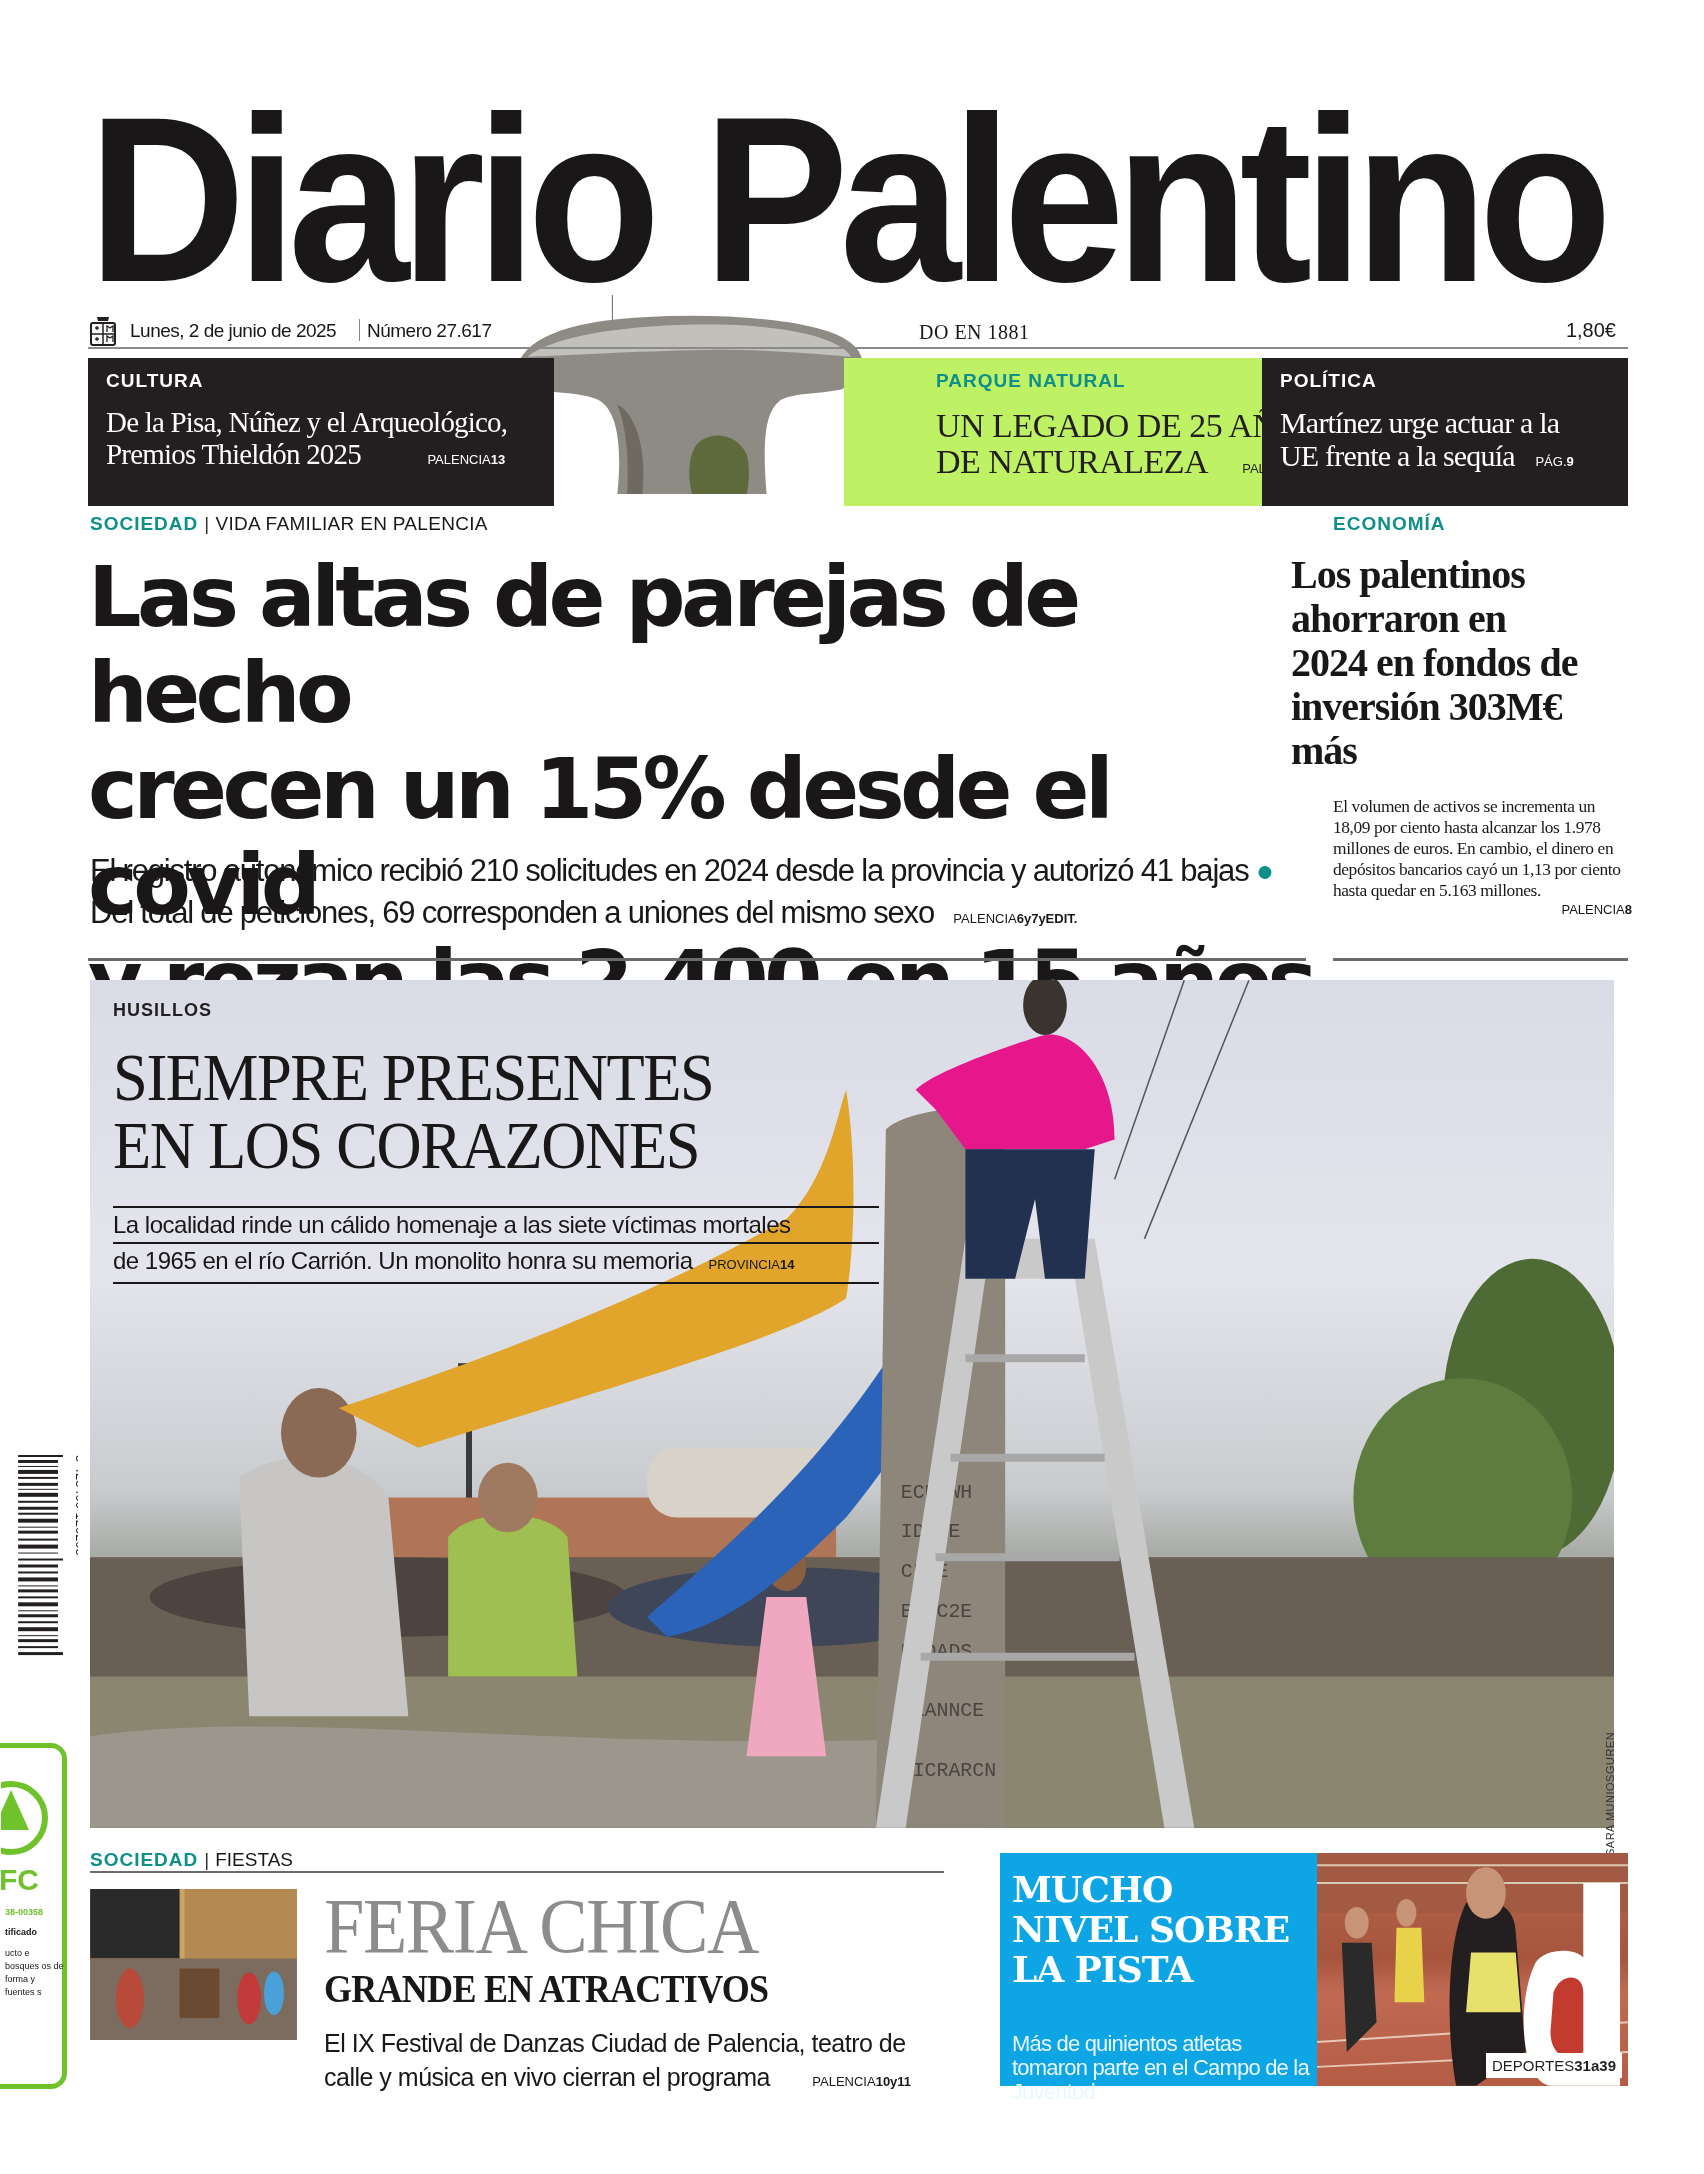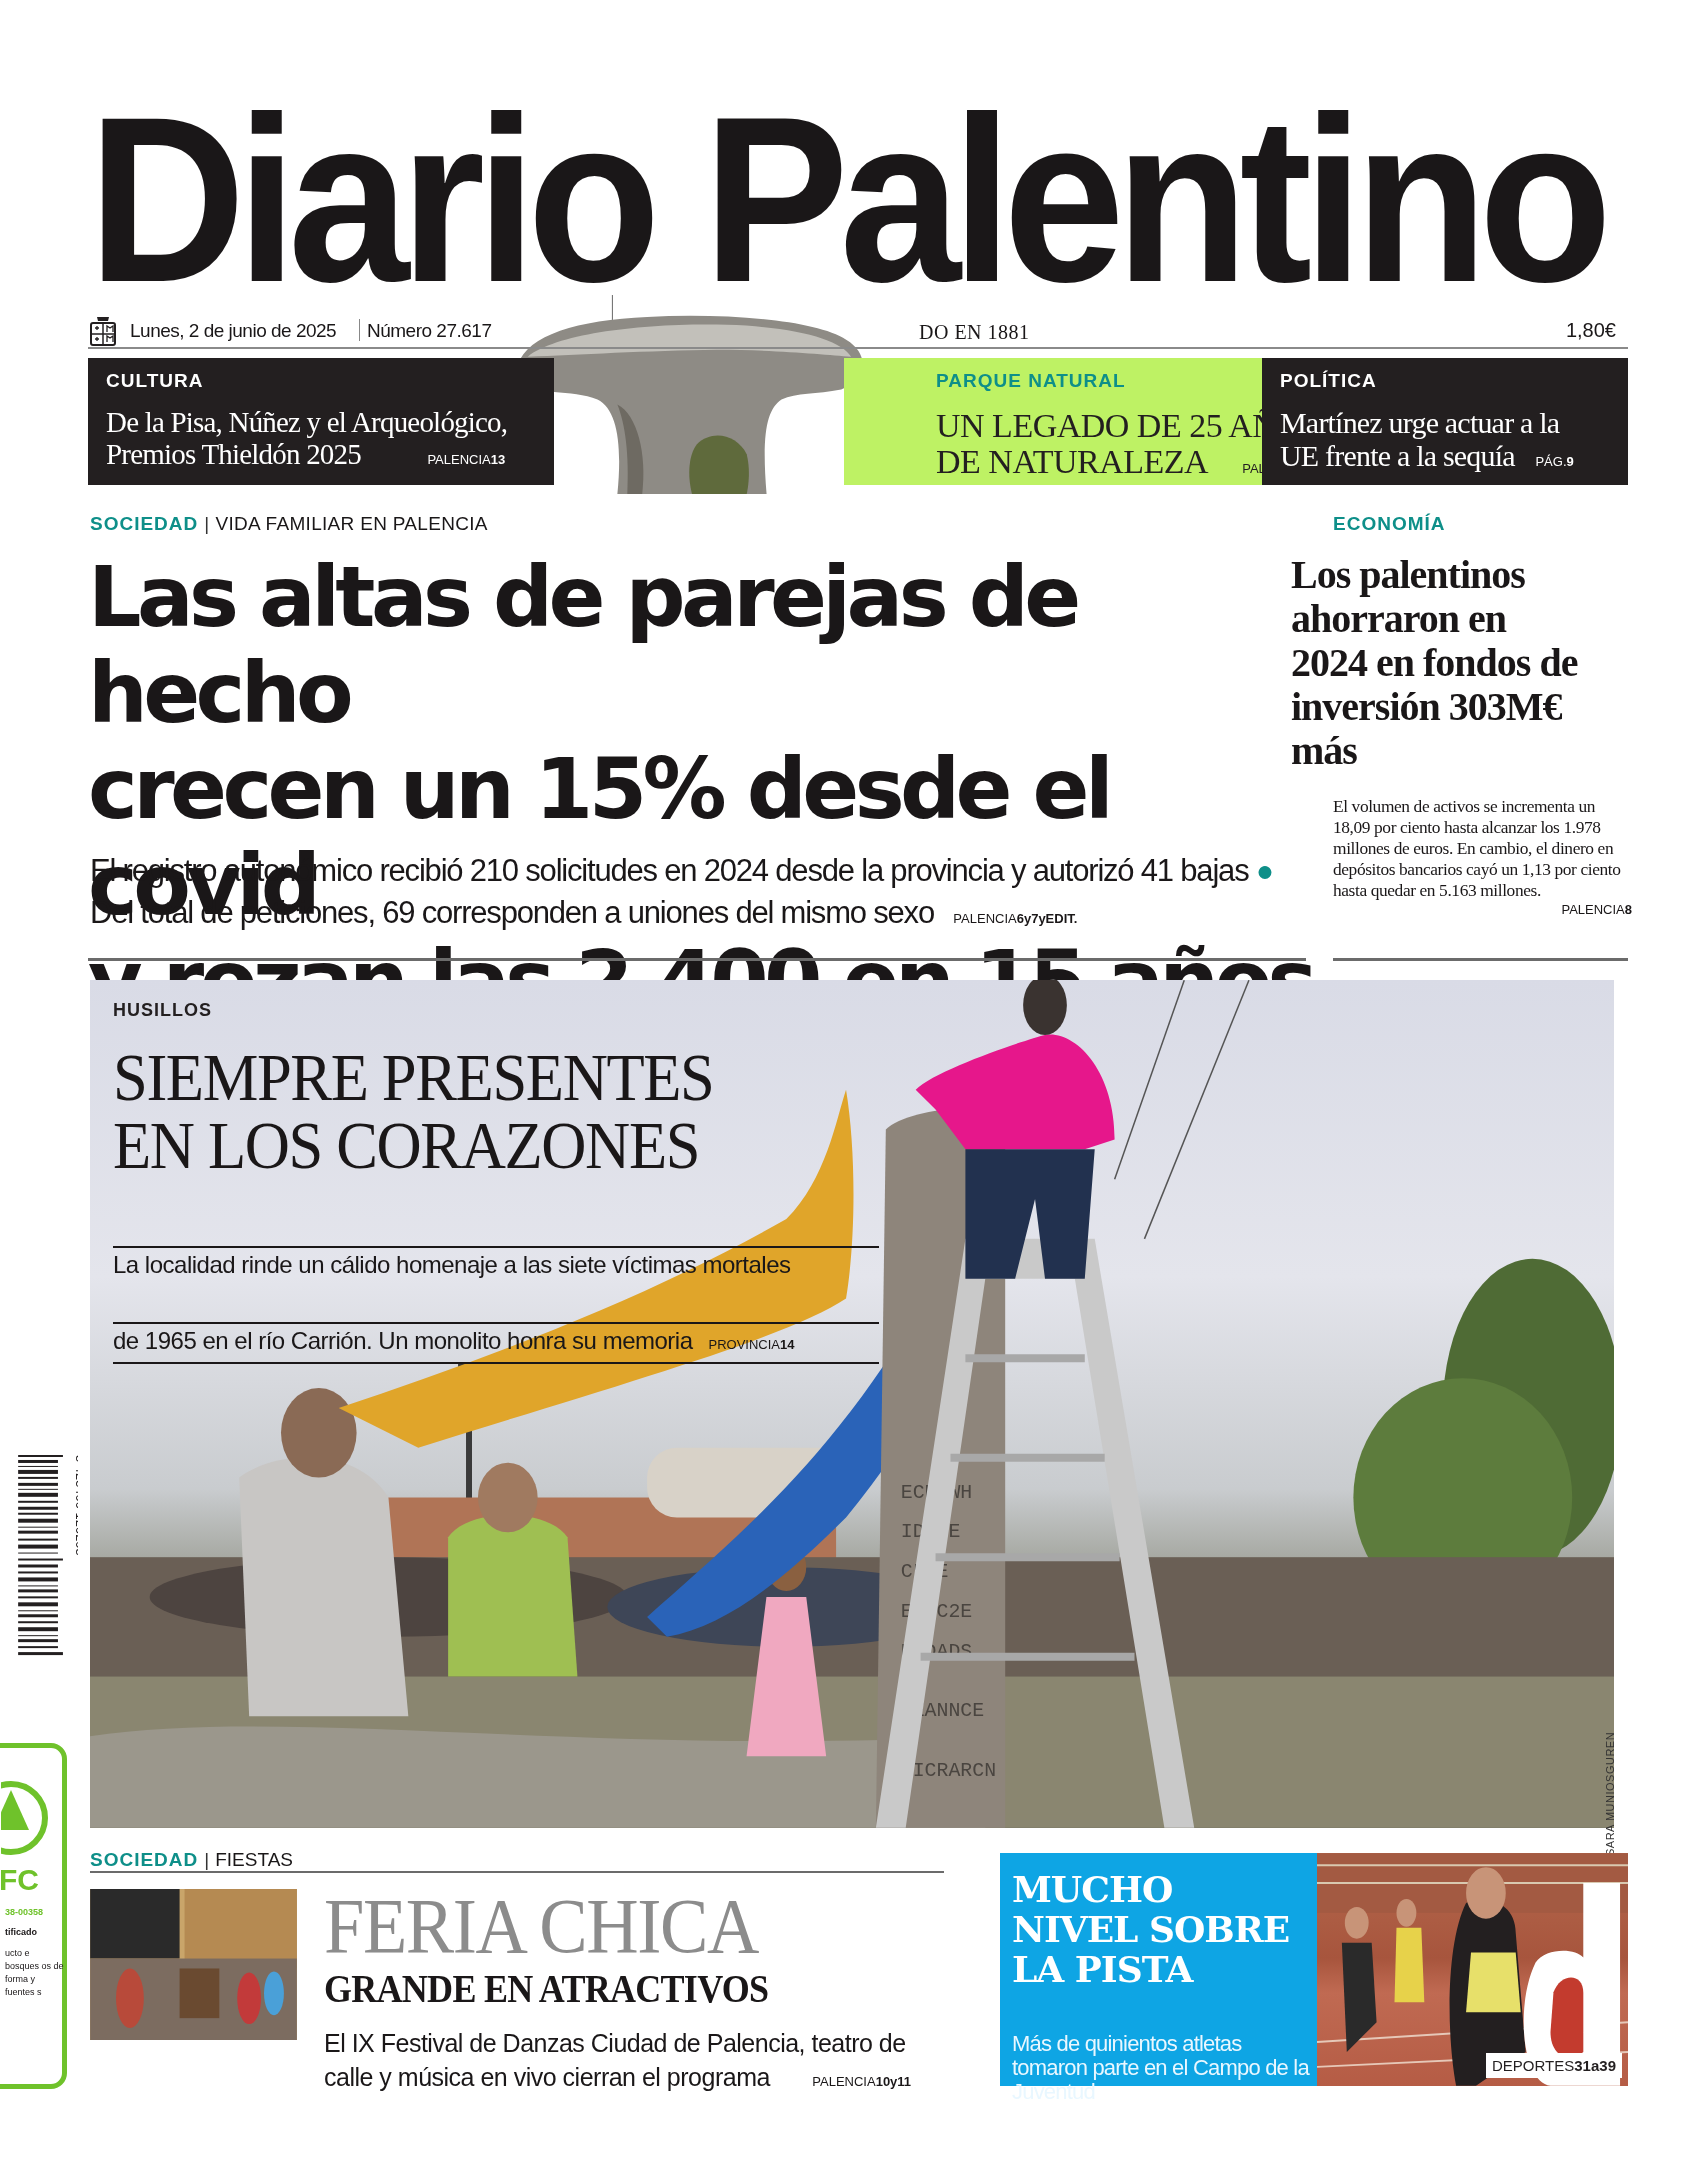--- a/index.html
+++ b/index.html
@@ -22,21 +22,21 @@
   .dateline .coat { position: absolute; left: 0; top: 0; width: 30px; height: 30px; }
   .dateline .date { position: absolute; left: 42px; top: 4px; font-family: "Liberation Sans", sans-serif; letter-spacing: -0.5px; }
   .dateline .sep { position: absolute; left: 271px; top: 3px; width: 1px; height: 22px; background: #888; }
   .dateline .num { position: absolute; left: 279px; top: 4px; letter-spacing: -0.5px; }
   .dateline .founded { position: absolute; left: 831px; top: 5px; font-family: Liberation Serif, serif; font-size: 20px; letter-spacing: 0.5px; }
   .dateline .price { position: absolute; right: 12px; top: 3px; font-weight: 400; font-size: 20px; }
   .rule-thin { left: 88px; top: 347px; width: 1540px; height: 2px; background: #8a8a8a; }
 
   
   .teaser-bar { left: 88px; top: 358px; width: 1540px; height: 127px; }
-  .teaser { position: absolute; top: 0; height: 127px; }
+  .teaser { position: absolute; top: 0; height: 148px; }
   .t-cultura { left: 0; width: 466px; background: #231f20; color: #fff; }
   .t-parque { left: 756px; width: 502px; background: #bef264; color: #231f20; }
   .t-politica { left: 1174px; width: 366px; background: #231f20; color: #fff; }
   .teaser .kicker { position: absolute; left: 18px; top: 12px; font-weight: 700; font-size: 19px; letter-spacing: 1px; }
   .t-parque .kicker { color: #0e8f89; left: 92px; }
   .teaser .headline { position: absolute; left: 18px; top: 48px; font-family: "Liberation Serif", serif; font-size: 29px; line-height: 32px; letter-spacing: -0.8px; }
   .t-parque .headline { left: 92px; top: 50px; font-size: 34px; line-height: 36px; letter-spacing: -0.5px; }
   .t-politica .headline { left: 18px; top: 48px; font-size: 30px; line-height: 33px; }
   .ref { font-family: "Liberation Sans", sans-serif; font-size: 13px; letter-spacing: 0; }
   .ref b { font-weight: 700; }
@@ -59,21 +59,21 @@
   .eco-body { left: 1333px; top: 796px; width: 299px; font-family: "Liberation Serif", serif; font-size: 17.4px; line-height: 21px; letter-spacing: -0.4px; }
   .rule-eco { left: 1333px; top: 958px; width: 295px; height: 3px; background: #6b6b6b; }
 
   
   .photo { left: 90px; top: 980px; width: 1524px; height: 848px; overflow: hidden;
     background: linear-gradient(180deg, #d9dbe6 0%, #e4e5ec 35%, #c9cccf 60%, #7d7f6d 78%, #6b6a5c 100%); }
   .photo svg { position: absolute; left: 0; top: 0; }
   .photo-kicker { left: 113px; top: 1000px; font-weight: 700; font-size: 18px; letter-spacing: 1px; color: #231f20; }
   .photo-title { left: 113px; top: 1043px; width: 836px; font-family: "Liberation Serif", serif; font-size: 68px; line-height: 68px; letter-spacing: -1.5px; color: #1a1718; transform: scaleX(0.92); transform-origin: left top; }
   .photo-sub { left: 113px; top: 1206px; width: 766px; font-size: 24px; line-height: 34px; letter-spacing: -0.5px; color: #1a1718; }
-  .photo-sub .line { display: block; border-top: 2px solid #1a1718; margin-top: 40px; }
+  .photo-sub .line { display: block; border-top: 2px solid #1a1718; }
   .photo-sub .line:last-child { border-bottom: 2px solid #1a1718; }
   .credit { left: 1604px; top: 1711px; font-size: 11px; letter-spacing: 0.5px; color: #333; transform: rotate(-90deg); transform-origin: left top; white-space: nowrap; }
 
   
   .bot-kicker { left: 90px; top: 1849px; font-size: 19px; }
   .bot-kicker .sec { color: #0e8f89; font-weight: 700; letter-spacing: 1px; }
   .rule-bot { left: 90px; top: 1871px; width: 854px; height: 2px; background: #6b6b6b; }
   .feria-img { left: 90px; top: 1889px; width: 207px; height: 151px; overflow: hidden; background: #8a7a66; }
   .feria-title { left: 324px; top: 1887px; font-family: "Liberation Serif", serif; font-size: 78px; line-height: 78px; color: #8c8c8c; letter-spacing: -1.5px; transform: scaleX(0.93); transform-origin: left top; white-space: nowrap; }
   .feria-sub { left: 324px; top: 1968px; font-family: "Liberation Serif", serif; font-weight: 700; font-size: 40px; line-height: 42px; letter-spacing: -0.8px; transform: scaleX(0.9); transform-origin: left top; white-space: nowrap; }

